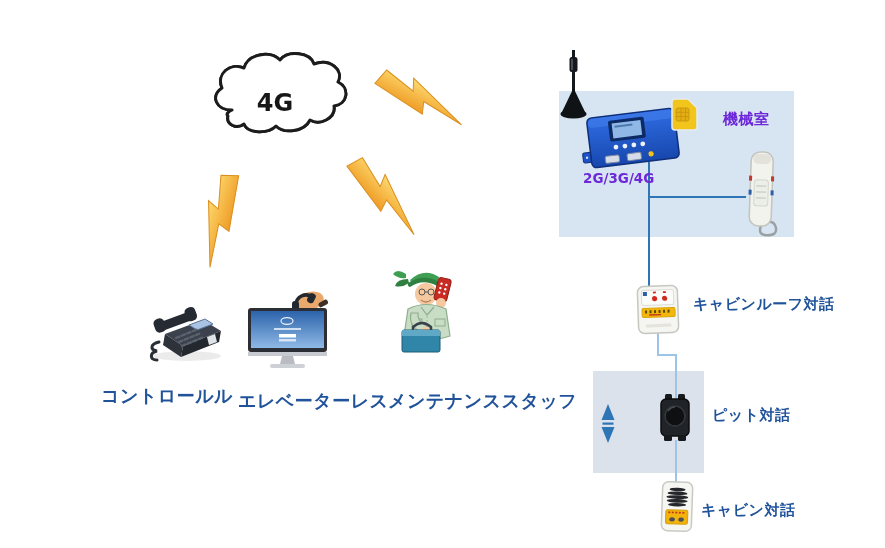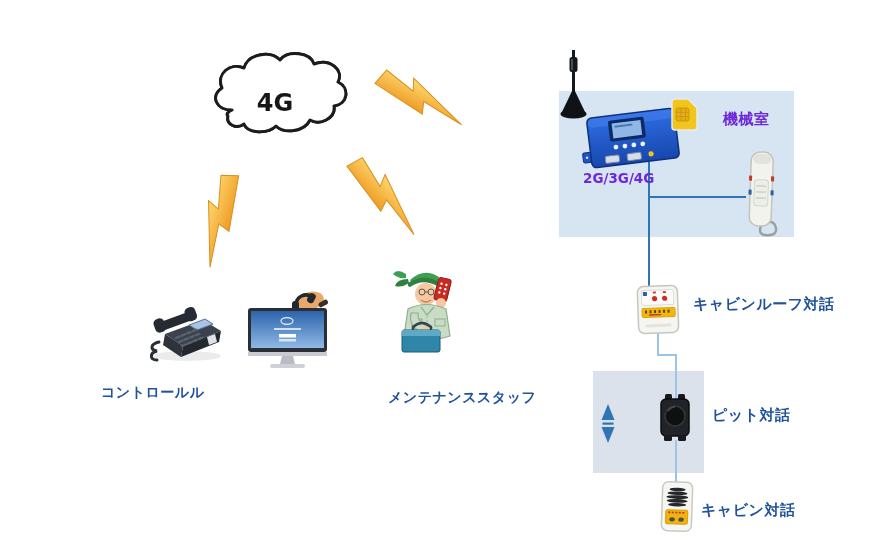--- a/index.html
+++ b/index.html
@@ -8,21 +8,21 @@
     background:#ffffff; font-family:"DejaVu Sans", sans-serif;
   }
   .abs { position:absolute; }
   .panel { position:absolute; }
   .machine-room-panel { left:559px; top:91px; width:235px; height:146px; background:#d7e5f2; }
   .shaft-panel { left:593px; top:371px; width:111px; height:102px; background:#dbe2eb; }
   .lbl {
     position:absolute; white-space:nowrap; color:#21539b; font-weight:bold;
     font-family:"DejaVu Sans", sans-serif; letter-spacing:0.5px;
   }
-  .lbl-sm { font-size:14px; }
+  .lbl-sm { font-size:18px; }
   .lbl-md { font-size:15px; }
   svg { position:absolute; overflow:visible; }
   .defs-only { width:0; height:0; position:absolute; }
   .cloud-text { font-family:"DejaVu Sans", sans-serif; font-weight:bold; font-size:24px; fill:#161616; }
 </style>
 </head>
 <body>
 
 <div class="canvas">
 
@@ -260,20 +260,21 @@
     <rect x="22" y="53" width="10" height="7" fill="none" stroke="#8fae8c" stroke-width="1"></rect>
     <rect x="45" y="53" width="10" height="7" fill="none" stroke="#8fae8c" stroke-width="1"></rect>
     <path d="M21,47 q-3,14 12,20 l4,-7 q-10,-4 -9,-13 z" fill="#c9dcc6" stroke="#8fae8c" stroke-width="1.2"></path>
     <circle cx="36" cy="65" r="4.2" fill="#f5c8a0"></circle>
     <path d="M23,64 v-3 q9,-8 18,0 v3" fill="none" stroke="#37424a" stroke-width="2.5"></path>
     <rect x="12" y="64" width="38" height="22" rx="2" fill="#2f86a8" stroke="#1d5c75"></rect>
     <rect x="12" y="64" width="38" height="6" fill="#5fa8c6"></rect>
   </svg>
 
   <div class="lbl lbl-sm" style="left:101px;top:384px">コントロールル</div>
+  <div class="lbl lbl-sm" style="left:238px;top:389px">エレベーターレス</div>
   <div class="lbl lbl-sm" style="left:388px;top:389px">メンテナンススタッフ</div>
   <div class="lbl lbl-md" style="left:723px;top:110px;color:#6d28d9">機械室</div>
   <div class="lbl" style="left:583px;top:170px;font-size:13.5px;color:#6d28d9;letter-spacing:0">2G/3G/4G</div>
   <div class="lbl lbl-md" style="left:693px;top:295px">キャビンルーフ対話</div>
   <div class="lbl lbl-md" style="left:712px;top:406px">ピット対話</div>
   <div class="lbl lbl-md" style="left:701px;top:501px">キャビン対話</div>
 
 </div>
 
 </body></html>

